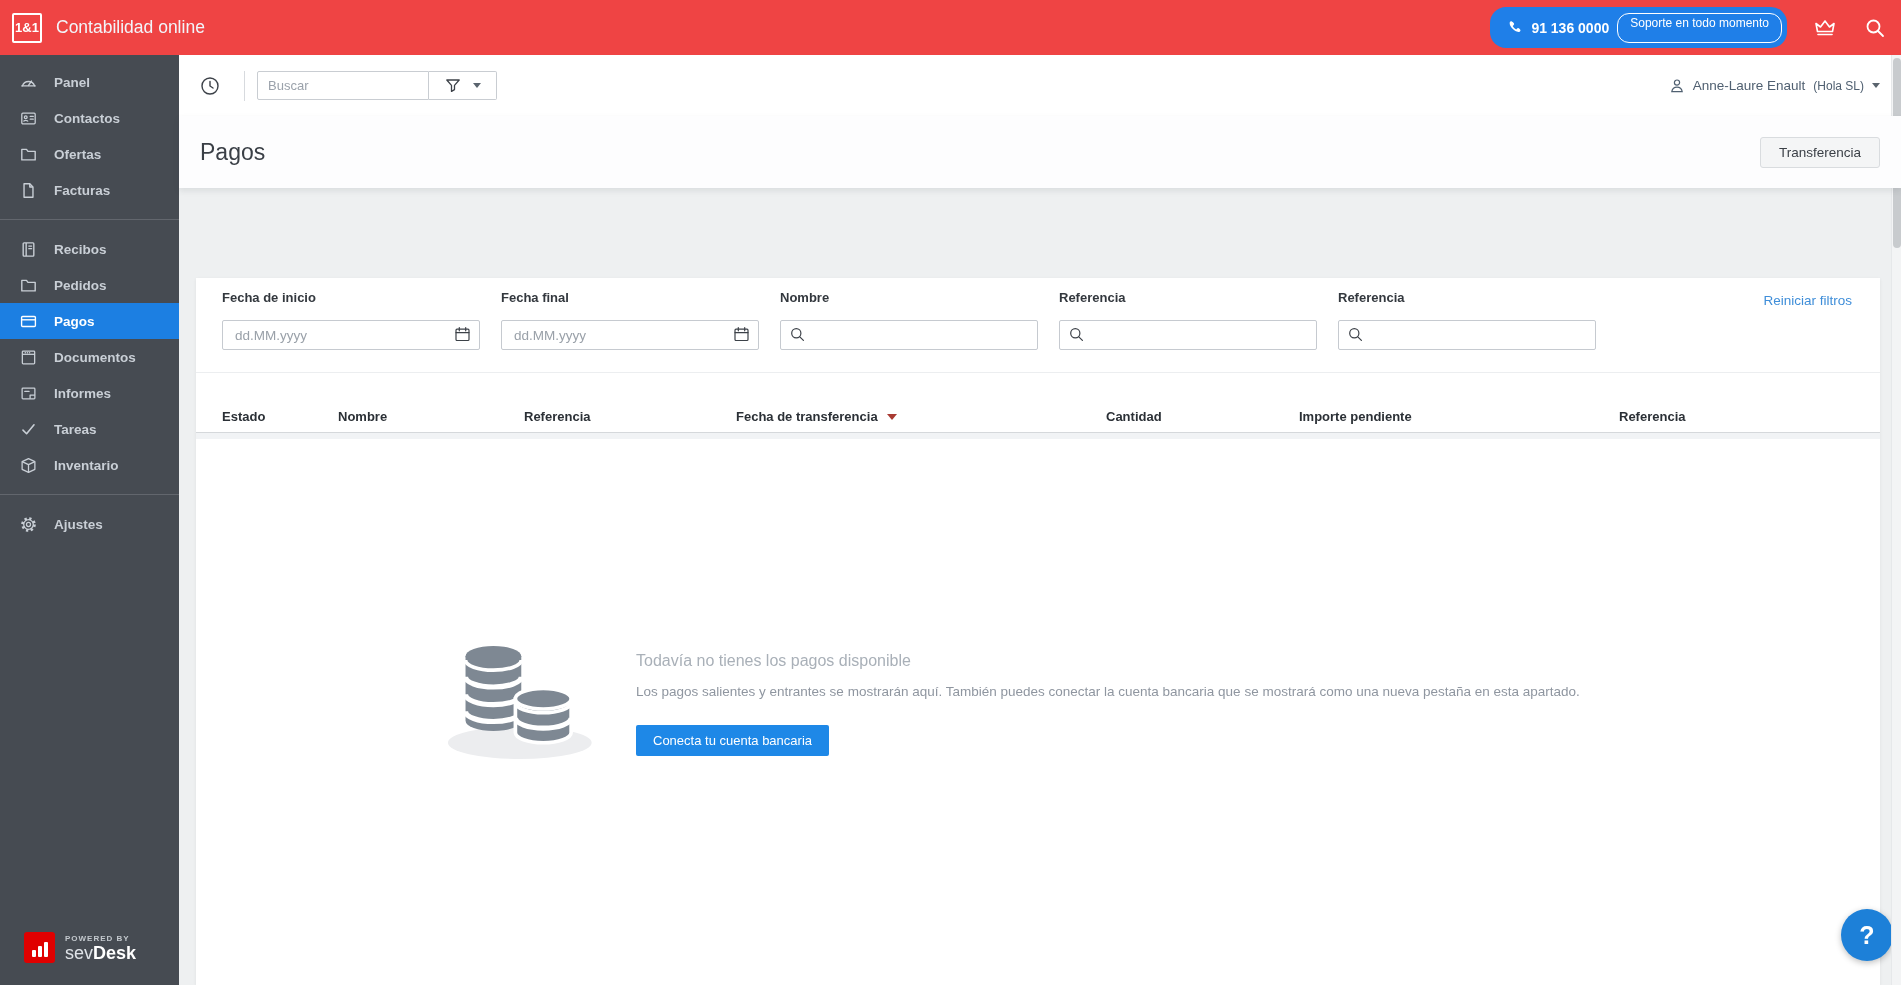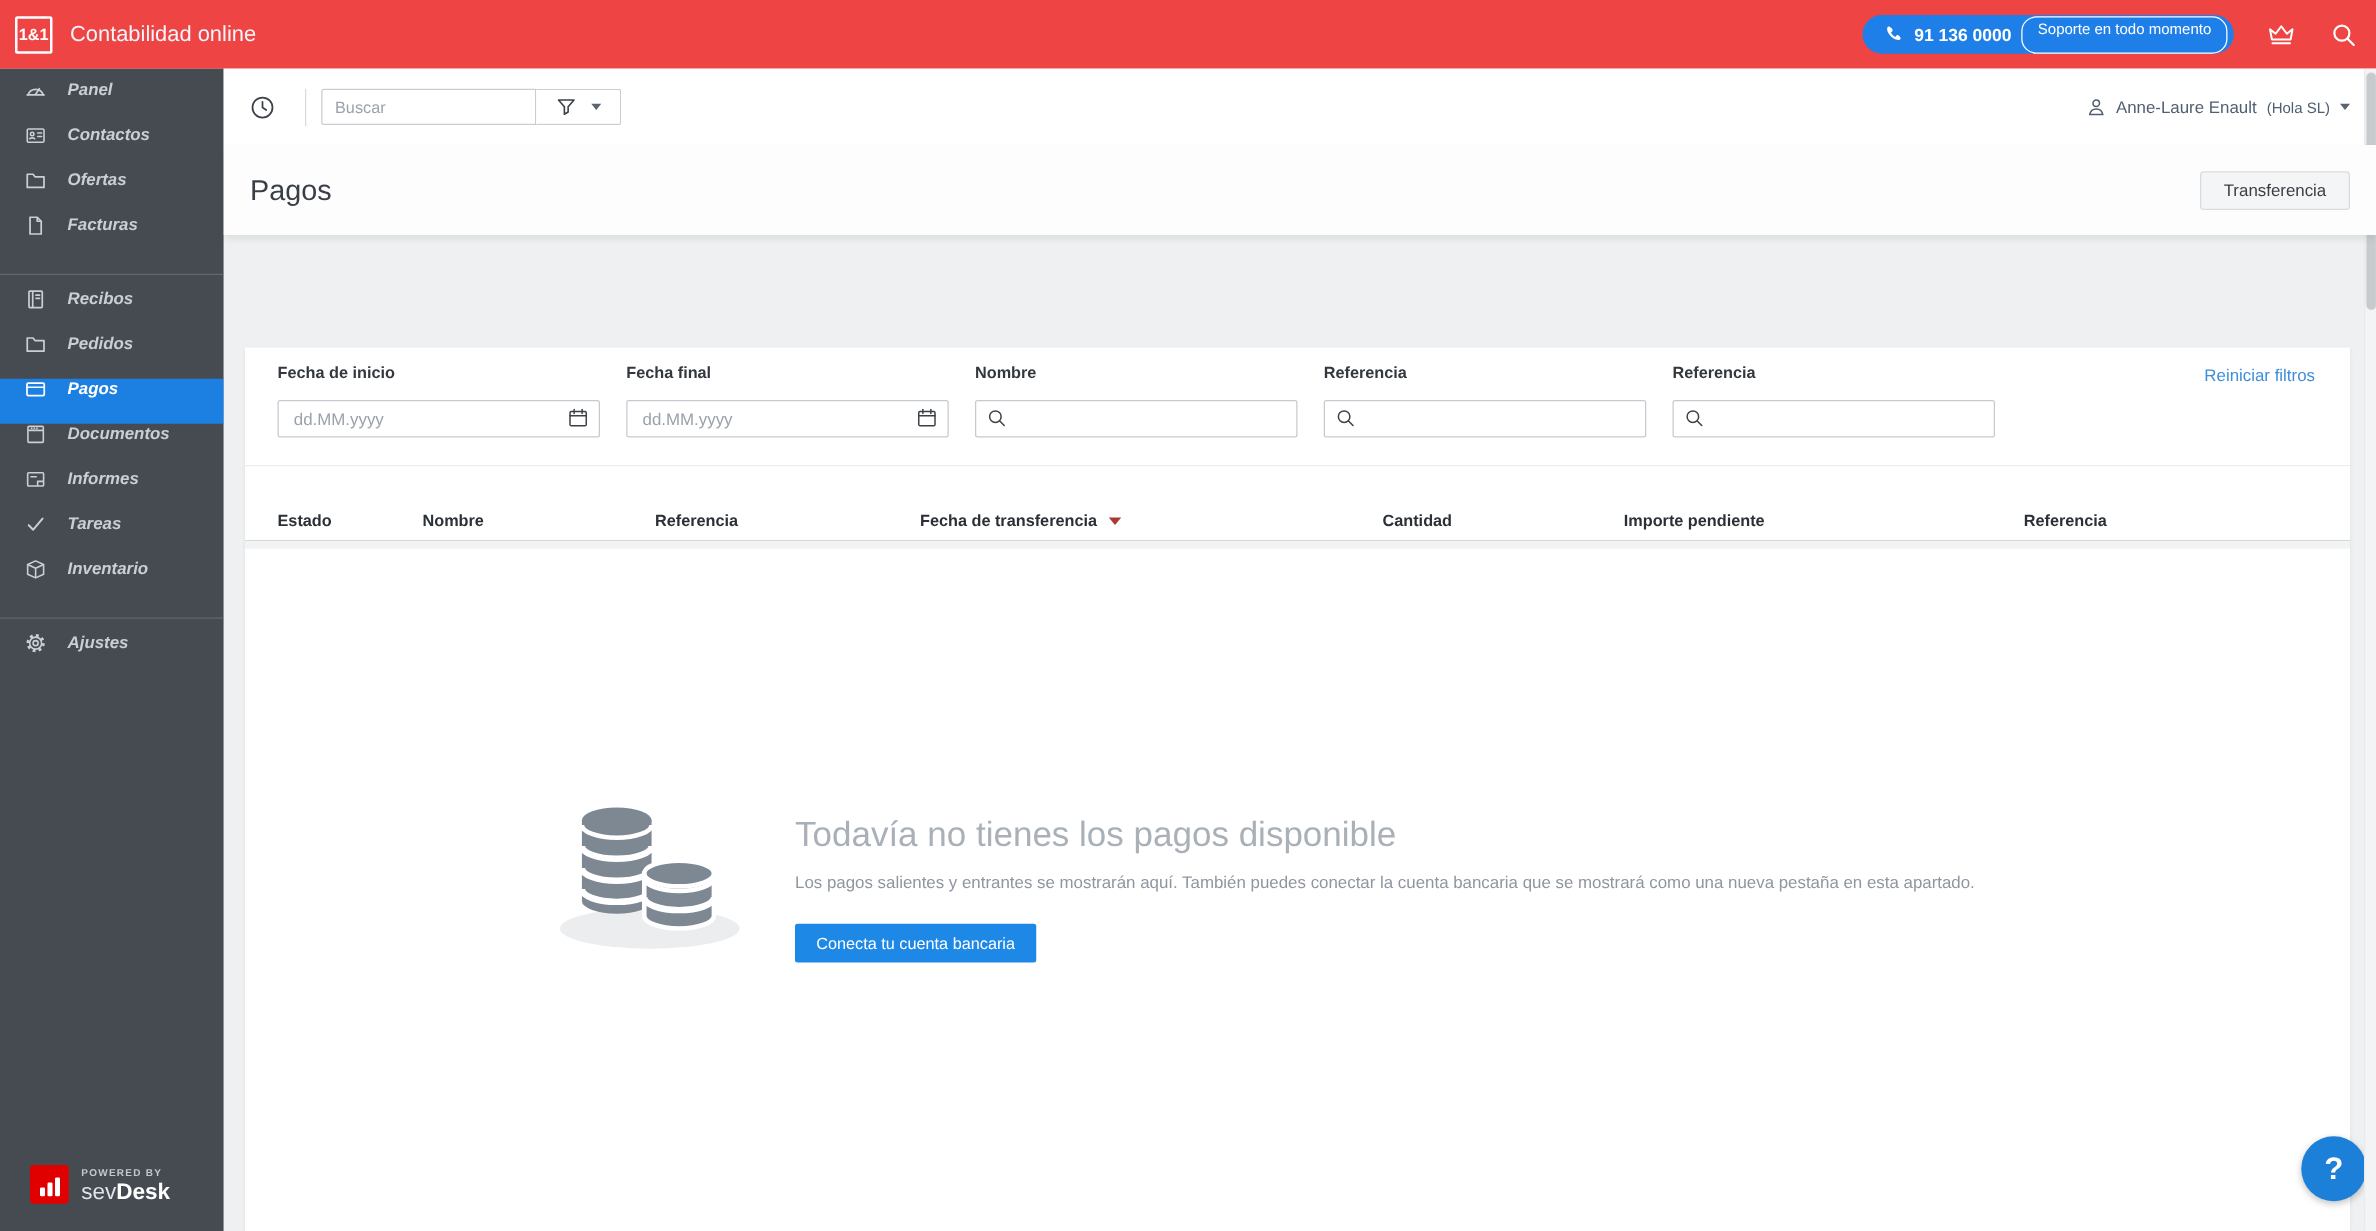--- a/index.html
+++ b/index.html
@@ -3,32 +3,32 @@
 <meta charset="utf-8">
 <style>
   * { margin:0; padding:0; box-sizing:border-box; }
   html,body { width:1901px; height:985px; overflow:hidden; font-family:"Liberation Sans",sans-serif; background:#eef0f1; }
 
   
   .topbar { height:55px; background:#ef4444; display:flex; align-items:center; padding:0 14px 0 12px; position:relative; }
   .logo-box { width:30px; height:30px; border:2px solid #fff; border-radius:2px; color:#fff; font-weight:700; font-size:13px; display:flex; align-items:center; justify-content:center; letter-spacing:0; }
   .app-title { color:#f2f5fa; font-size:17.5px; margin-left:14px; font-weight:400; }
   .topbar-right { margin-left:auto; display:flex; align-items:center; gap:26px; }
-  .phone-pill { background:#1f7fe8; border-radius:16px; height:31px; display:flex; align-items:center; padding:0 5px 0 16px; gap:8px; }
+  .phone-pill { background:#1f7fe8; border-radius:16px; height:41px; display:flex; align-items:center; padding:0 5px 0 16px; gap:8px; }
   .phone-number { color:#fff; font-weight:700; font-size:14px; }
   .support-badge { border:1.5px solid #fff; border-radius:12px; color:#fff; font-size:12px; padding:2px 12px 12px; white-space:nowrap; }
   .top-icon { width:24px; height:24px; display:flex; align-items:center; justify-content:center; }
 
   
   .app { display:flex; height:930px; }
   .sidebar { width:179px; background:#464b52; display:flex; flex-direction:column; padding-top:9px; position:relative; flex-shrink:0; }
   .main { flex:1; position:relative; background:#eef0f1; }
 
   
-  .nav-item { height:36px; display:flex; padding-left:20px; gap:17px; cursor:pointer;font-style:italic; }
+  .nav-item { height:36px; display:flex; align-items:center; padding-left:20px; gap:17px; cursor:pointer; }
   .nav-item .lbl { color:#c9cfd6; font-size:13.5px; font-weight:600; }
   .nav-item svg { stroke:#c9cfd6; }
   .nav-item.active { background:#1c7fe2; }
   .nav-item.active .lbl { color:#fff; }
   .nav-item.active svg { stroke:#fff; }
   .nav-divider { border-top:1px solid #62666d; margin:11px 0; }
   .sidebar-footer { position:absolute; bottom:22px; left:24px; display:flex; gap:10px; align-items:center; }
   .sev-logo { width:31px; height:31px; background:#e00000; border-radius:3px; display:flex; align-items:flex-end; justify-content:center; gap:2px; padding-bottom:6px; }
   .sev-logo i { display:block; width:4px; background:#fff; border-radius:1px; }
   .powered { font-size:8px; letter-spacing:1px; color:#c3c8cd; font-weight:600; }
@@ -77,21 +77,21 @@
 
   
   .table-header { margin-top:28px; padding:0 26px; height:32px; display:grid; grid-template-columns:116px 186px 212px 370px 193px 320px auto; align-items:center; border-bottom:1px solid #d5d8db; }
   .th { font-size:13px; font-weight:700; color:#2b3036; display:flex; align-items:center; }
   .sort-caret { width:0; height:0; border-left:5px solid transparent; border-right:5px solid transparent; border-top:6px solid #a93a32; margin-left:9px; }
   .table-strip { height:6px; background:#f1f3f5; }
 
   
   .empty-state { display:flex; margin:198px 0 0 249px; gap:37px; }
   .empty-icon { width:154px; flex-shrink:0; }
-  .empty-title { font-size:28px; color:#a9b0b8; font-weight:400; margin-top:15px; }
+  .empty-title { font-size:16px; color:#a9b0b8; font-weight:400; margin-top:15px; }
   .empty-desc { font-size:13.5px; color:#8f96a0; margin-top:14px; }
   .empty-cta { margin-top:26px; height:31px; padding:0 17px; background:#1e88e7; border:none; border-radius:2px; color:#fff; font-size:13px; font-family:inherit; cursor:pointer; }
 
   
   .help-fab { position:fixed; right:8px; bottom:24px; width:52px; height:52px; border-radius:50%; background:#1d80d8; color:#fff; font-size:25px; font-weight:700; display:flex; align-items:center; justify-content:center; box-shadow:0 2px 6px rgba(0,0,0,.25); cursor:pointer; border:none; }
   .scrollbar { position:fixed; right:0; top:55px; bottom:0; width:10px; background:#f3f4f5; border-left:1px solid #e6e8ea; }
   .scroll-thumb { position:absolute; top:3px; left:1px; width:8px; height:190px; background:#c8cbce; border-radius:4px; }
   svg { display:block; }
 </style>
 </head>

